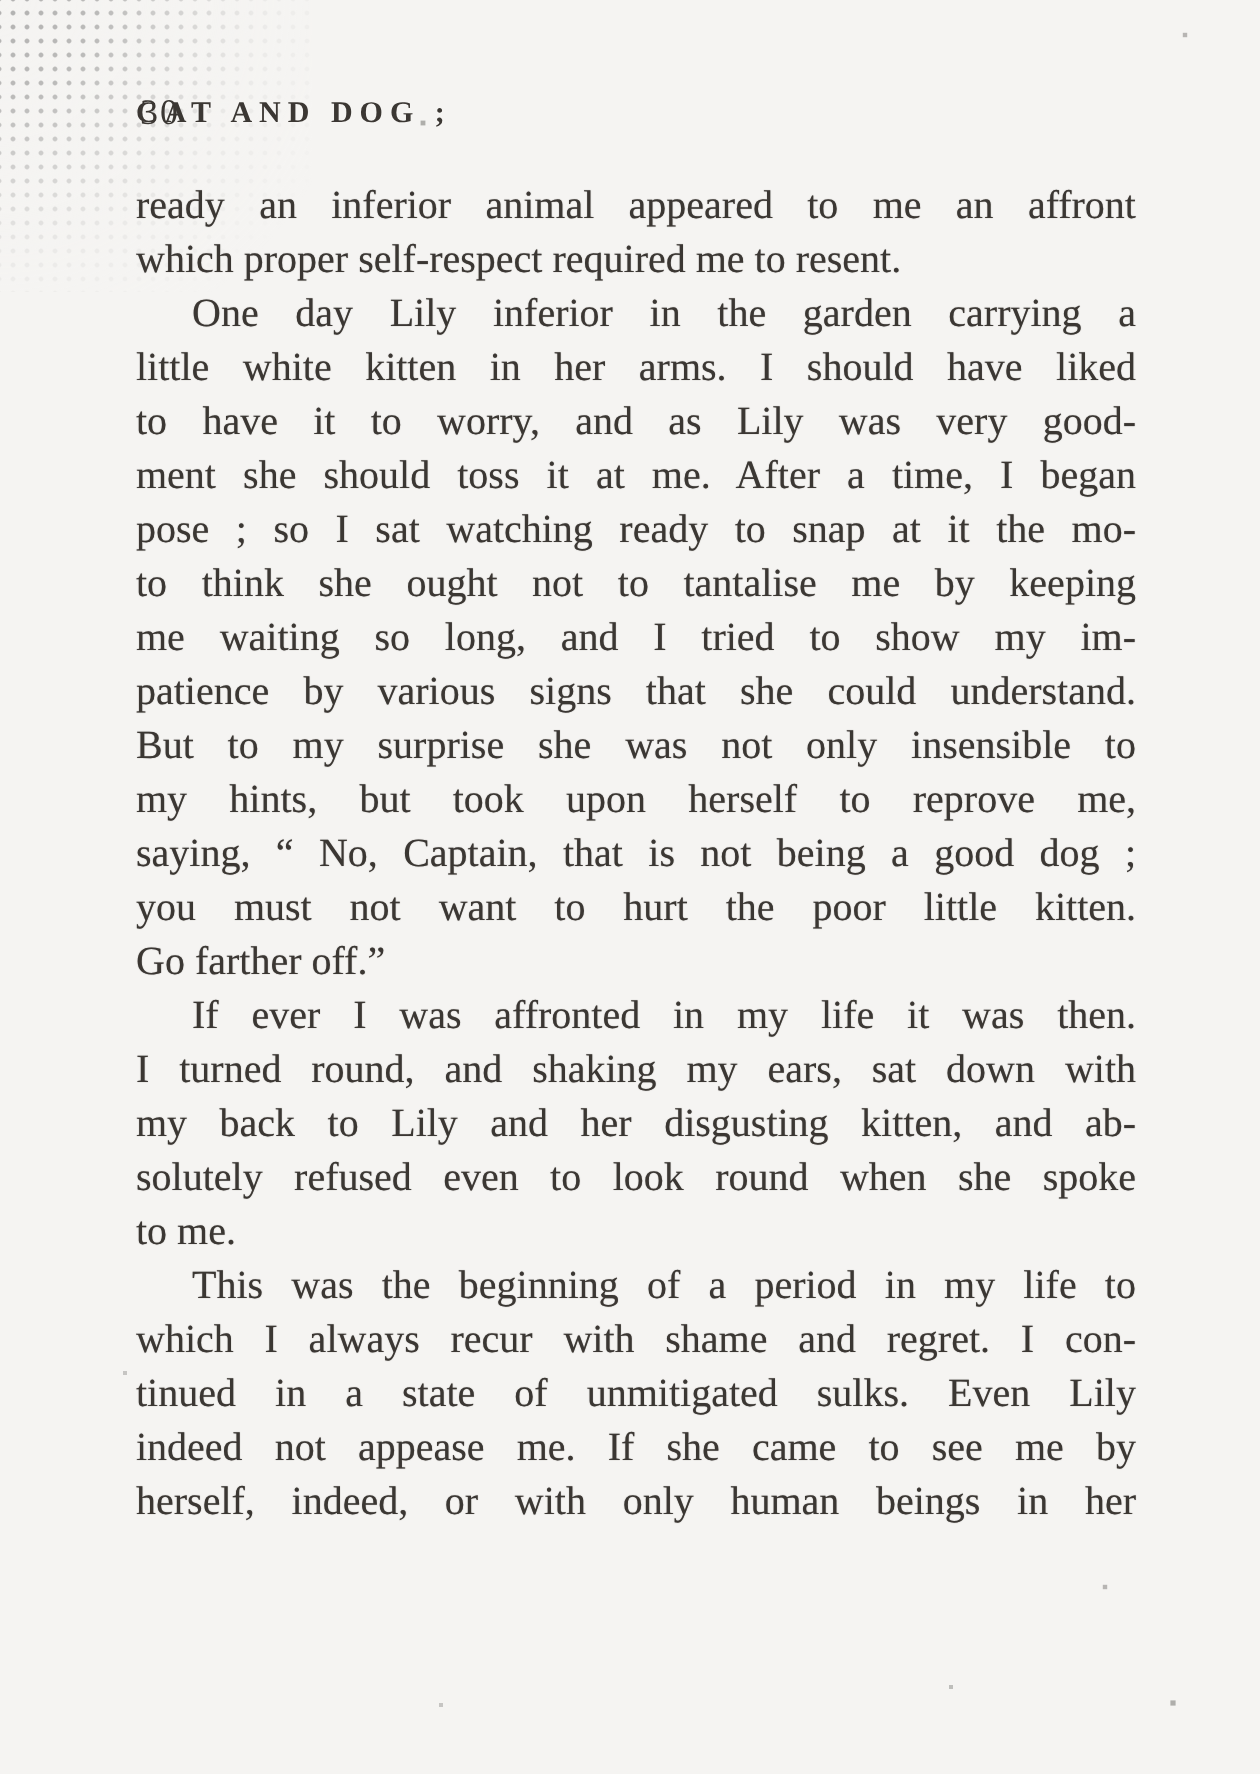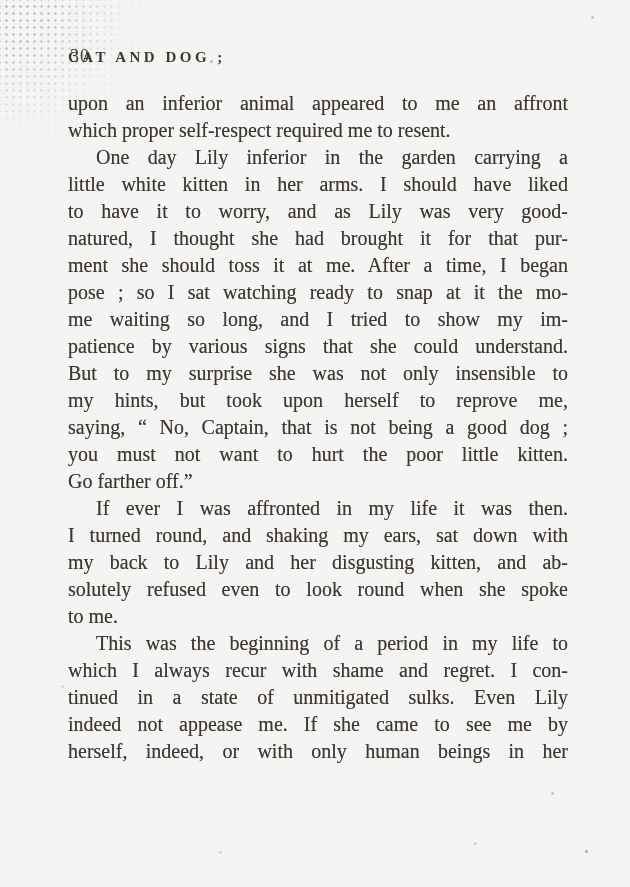--- a/index.html
+++ b/index.html
@@ -69,28 +69,28 @@
 <div class="page">
   <div class="corner-speckle"></div>
   <div class="stray-specks"></div>
 
   <div class="header">
     <span class="page-number">30</span>
     <span class="running-title">CAT AND DOG ;</span>
   </div>
 
   <div class="body-text">
-      <div class="line">upon an inferior animal appeared to me an affront</div>
+      <div class="line">ready an inferior animal appeared to me an affront</div>
       <div class="line last">which proper self-respect required me to resent.</div>
       <div class="line indent">One day Lily inferior in the garden carrying a</div>
       <div class="line">little white kitten in her arms. I should have liked</div>
       <div class="line">to have it to worry, and as Lily was very good-</div>
-      <div class="line">natured, I thought she had brought it for that pur-</div>
       <div class="line">ment she should toss it at me. After a time, I began</div>
       <div class="line">pose ; so I sat watching ready to snap at it the mo-</div>
+      <div class="line">to think she ought not to tantalise me by keeping</div>
       <div class="line">me waiting so long, and I tried to show my im-</div>
       <div class="line">patience by various signs that she could understand.</div>
       <div class="line">But to my surprise she was not only insensible to</div>
       <div class="line">my hints, but took upon herself to reprove me,</div>
       <div class="line">saying, “ No, Captain, that is not being a good dog ;</div>
       <div class="line">you must not want to hurt the poor little kitten.</div>
       <div class="line last">Go farther off.”</div>
       <div class="line indent">If ever I was affronted in my life it was then.</div>
       <div class="line">I turned round, and shaking my ears, sat down with</div>
       <div class="line">my back to Lily and her disgusting kitten, and ab-</div>

